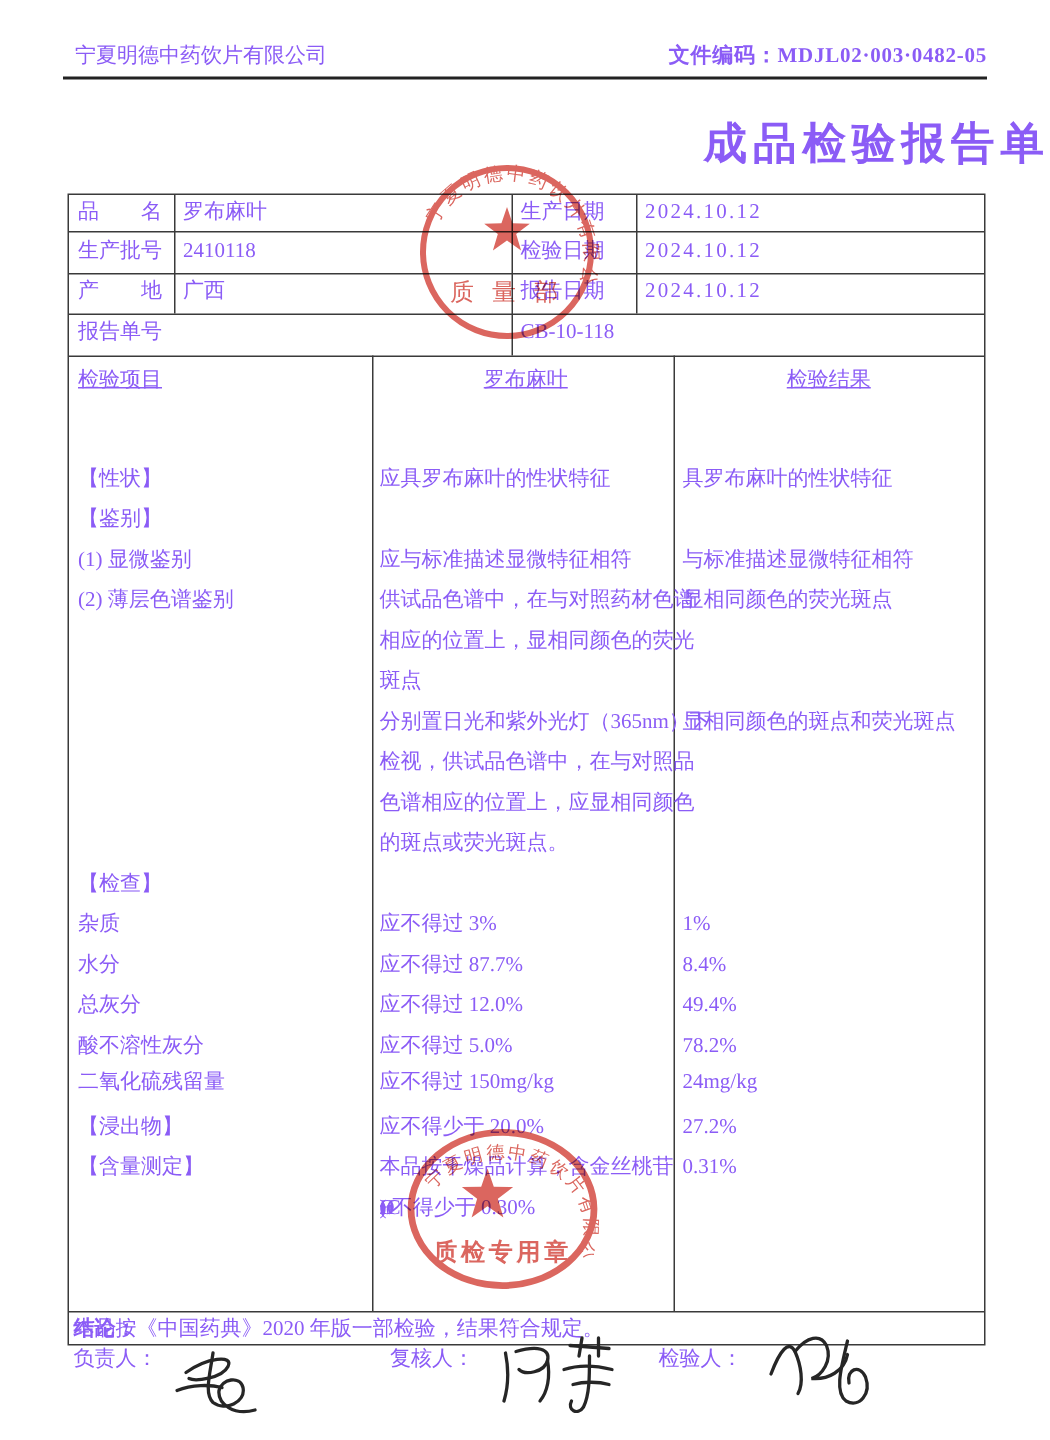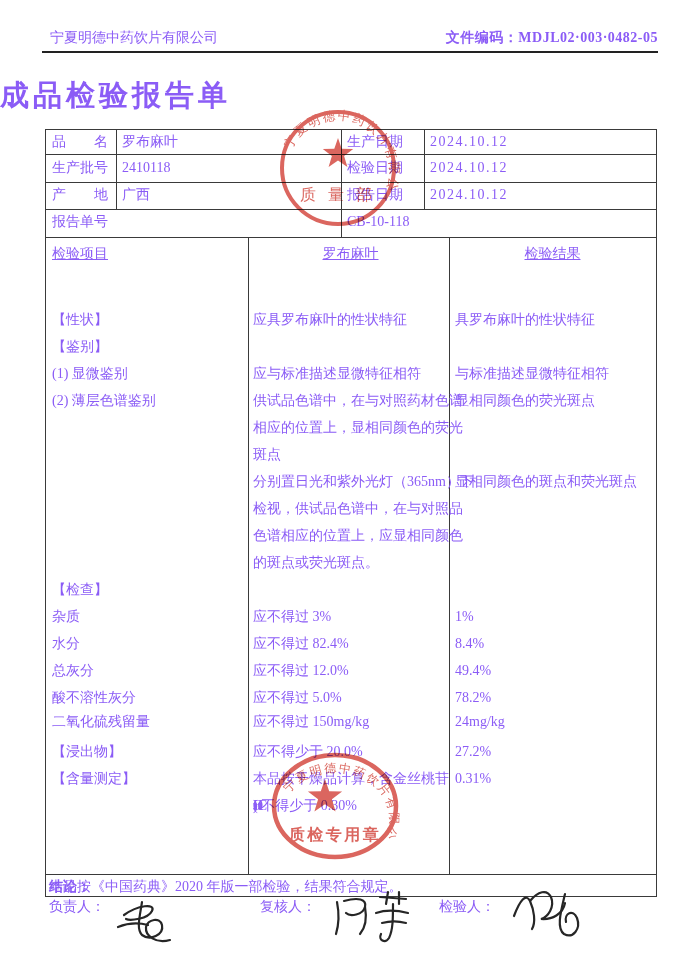--- a/index.html
+++ b/index.html
@@ -8,21 +8,21 @@
     position:relative; width:700px; height:960px; margin:0 auto;
     background:#ffffff; overflow:hidden;
     font-family:"Liberation Serif","DejaVu Serif",serif;
     color:#8b5cf6; font-size:14px;
   }
   .abs { position:absolute; }
   
   .doc-company { left:50px; top:28px; height:20px; line-height:20px; }
   .doc-code { right:42px; top:28px; height:20px; line-height:20px; font-weight:bold; letter-spacing:.5px; }
   .head-rule { left:42px; top:51px; width:616px; height:0; border-top:2px solid #222; }
-  .doc-title { left:0; top:76px; width:700px; text-align:left;
+  .doc-title { left:0; top:76px; width:700px; text-align:right;
     font-size:29px; font-weight:bold; letter-spacing:4px; }
   
   .frame { left:45px; top:129px; width:612px; height:768px; border:1.5px solid #3a3a3a; }
   .hline { position:absolute; left:0; width:100%; height:0; border-top:1.5px solid #3a3a3a; }
   .vline { position:absolute; top:0; width:0; border-left:1.5px solid #3a3a3a; }
   
   .row { position:absolute; left:45px; width:612px; height:24px; line-height:24px; white-space:nowrap; }
   .row span { position:absolute; display:inline-block; }
   .i-l1 { left:7px; }  .i-v1 { left:77px; } .i-l2 { left:302px; } .i-v2 { left:385px; letter-spacing:1.5px; }
   .c1 { left:7px; } .c2 { left:208px; } .c3 { left:410px; }
@@ -127,21 +127,21 @@
   <div class="row" style="top:578px">
     <span class="c1">【检查】</span>
   </div>
   <div class="row" style="top:605px">
     <span class="c1">杂质</span>
     <span class="c2">应不得过 3%</span>
     <span class="c3">1%</span>
   </div>
   <div class="row" style="top:632px">
     <span class="c1">水分</span>
-    <span class="c2">应不得过 82.4%</span>
+    <span class="c2">应不得过 87.7%</span>
     <span class="c3">8.4%</span>
   </div>
   <div class="row" style="top:659px">
     <span class="c1">总灰分</span>
     <span class="c2">应不得过 12.0%</span>
     <span class="c3">49.4%</span>
   </div>
   <div class="row" style="top:686px">
     <span class="c1">酸不溶性灰分</span>
     <span class="c2">应不得过 5.0%</span>

